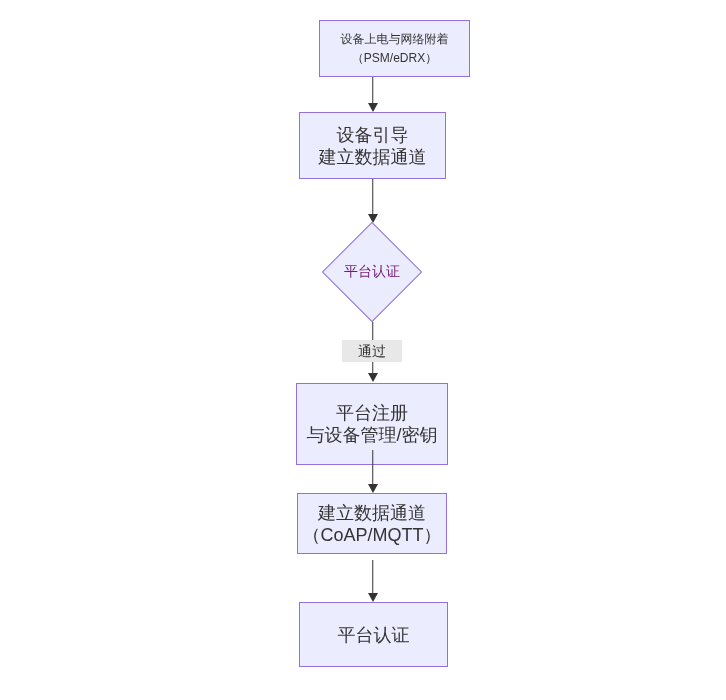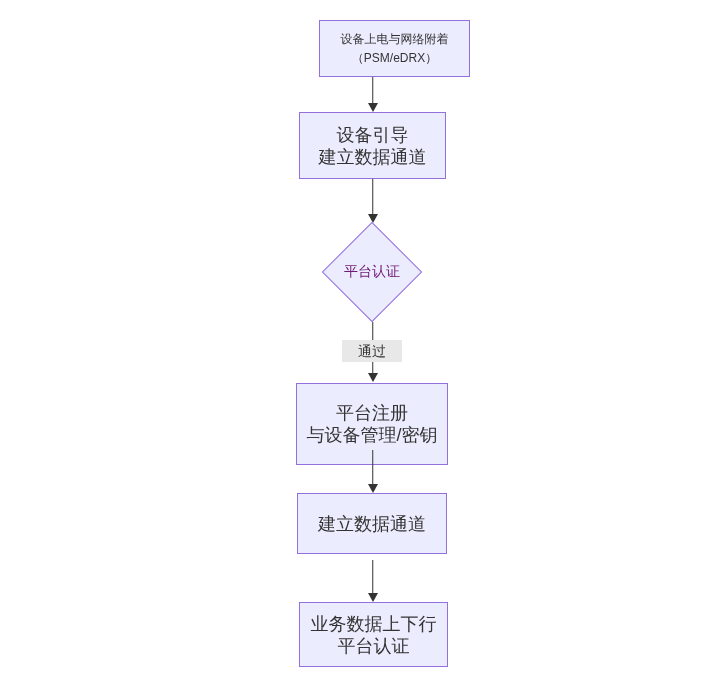--- a/index.html
+++ b/index.html
@@ -131,25 +131,25 @@
     <span>与设备管理/密钥</span>
   </div>
 
   <div class="arrow" style="left:367px; top:450px; height:43px;">
     <div class="arrow-line"></div>
     <div class="arrow-head"></div>
   </div>
 
   <div class="node" style="left:297px; top:493px; width:150px; height:61px;">
     <span>建立数据通道</span>
+    <span>（CoAP/MQTT）</span>
   </div>
 
   <div class="arrow" style="left:367px; top:560px; height:42px;">
     <div class="arrow-line"></div>
     <div class="arrow-head"></div>
   </div>
 
   <div class="node" style="left:299px; top:602px; width:149px; height:65px;">
-    <span>业务数据上下行</span>
     <span>平台认证</span>
   </div>
 
 </div>
 
 </body></html>

